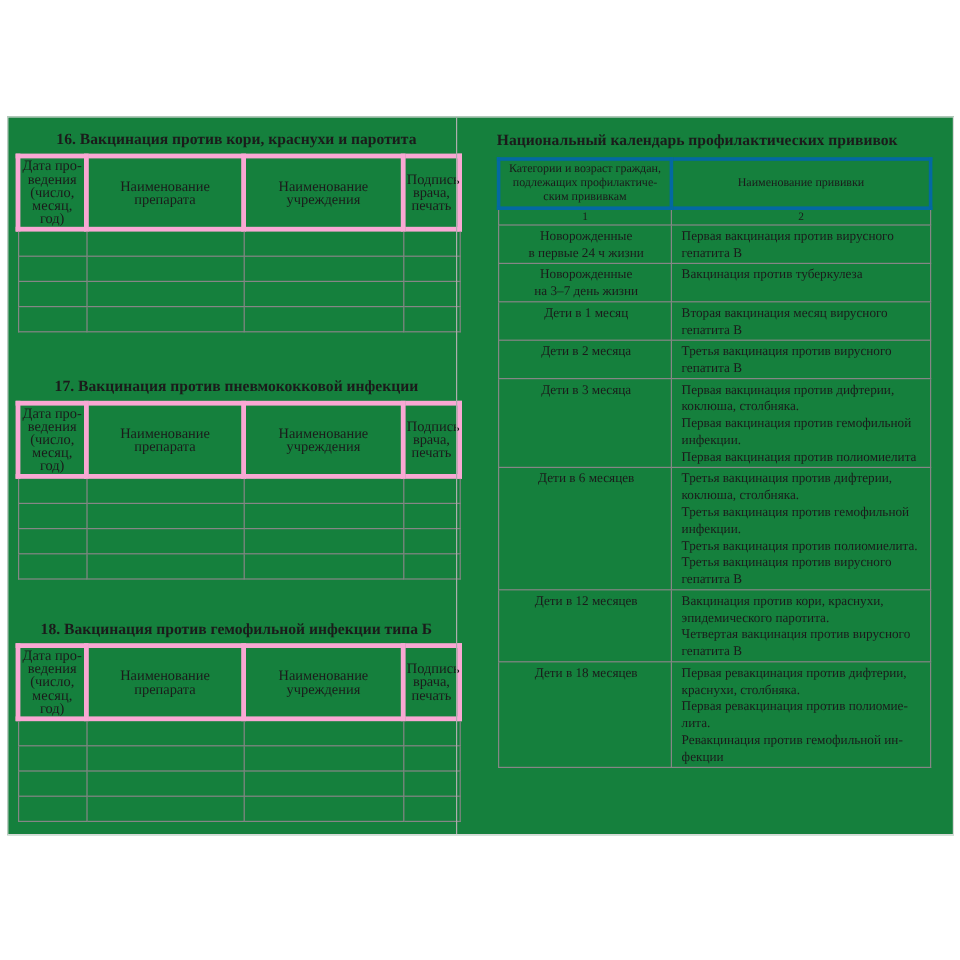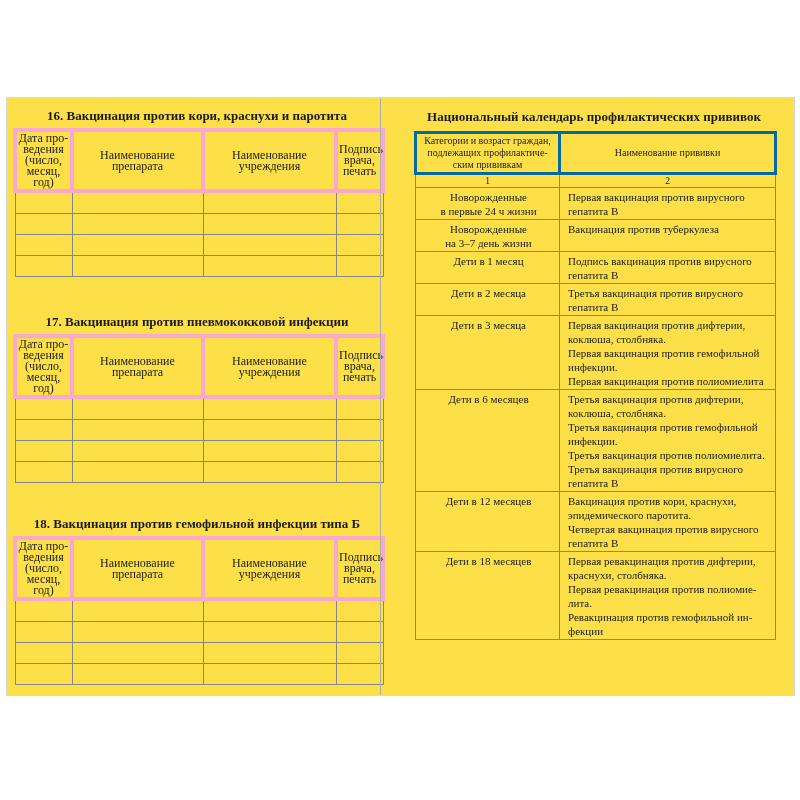--- a/index.html
+++ b/index.html
@@ -2,21 +2,21 @@
 <html><head>
 <meta charset="utf-8">
 <style>
   html,body{margin:0;padding:0;}
   body{
     width:800px;height:800px;background:#ffffff;position:relative;
     font-family:"Liberation Serif","DejaVu Serif",serif;color:#1b1b1b;
   }
   .spread{
     position:absolute;left:6px;top:97px;width:787px;height:597px;
-    border:1px solid #d9d9d9;background:#fde047;
+    border:1px solid #d9d9d9;background:#15803d;
   }
   .fold{
     position:absolute;left:373px;top:0;bottom:0;width:1px;background:#adadad;
   }
   
   .section{position:absolute;left:6px;width:368px;}
   .s16{top:10px}.s17{top:216px}.s18{top:418px}
   .sec-title{
     font-size:13px;font-weight:bold;text-align:center;
     line-height:16px;margin:0 0 4px 0;
@@ -24,21 +24,21 @@
   table.vacc{border-collapse:collapse;table-layout:fixed;width:368px;}
   table.vacc th{
     border:4px solid #f9a8d4;font-weight:normal;font-size:12px;line-height:11px;
     text-align:center;vertical-align:middle;height:46px;padding:1px 1px;
     white-space:pre-line;
   }
   table.vacc td{border:1px solid #868686;height:20px;padding:0;}
   
   .right-content{position:absolute;left:407px;top:0;width:367px;}
   .right-title{
-    width:360px;font-size:13px;font-weight:bold;text-align:center;
+    width:360px;font-size:13px;font-weight:bold;
     line-height:16px;margin:11px 0 6px 0;
   }
   table.cal{border-collapse:collapse;table-layout:fixed;width:360px;}
   table.cal th{
     border:3px solid #0369a1;font-weight:normal;font-size:10px;line-height:12px;
     text-align:center;vertical-align:middle;white-space:pre-line;padding:1px 2px;
   }
   table.cal td{
     border:1px solid #868686;vertical-align:top;white-space:pre-line;
     font-size:11px;line-height:14px;padding:2px 4px 1px 6px;
@@ -247,21 +247,21 @@
           <td class="vac-cell">Первая вакцинация против вирусного
 гепатита В</td>
         </tr>
         <tr>
           <td class="cat-cell">Новорожденные
 на 3–7 день жизни</td>
           <td class="vac-cell">Вакцинация против туберкулеза</td>
         </tr>
         <tr>
           <td class="cat-cell">Дети в 1 месяц</td>
-          <td class="vac-cell">Подпись вакцинация против вирусного
+          <td class="vac-cell">Вторая вакцинация месяц вирусного
 гепатита В</td>
         </tr>
         <tr>
           <td class="cat-cell">Дети в 2 месяца</td>
           <td class="vac-cell">Третья вакцинация против вирусного
 гепатита В</td>
         </tr>
         <tr>
           <td class="cat-cell">Дети в 3 месяца</td>
           <td class="vac-cell">Первая вакцинация против дифтерии,

